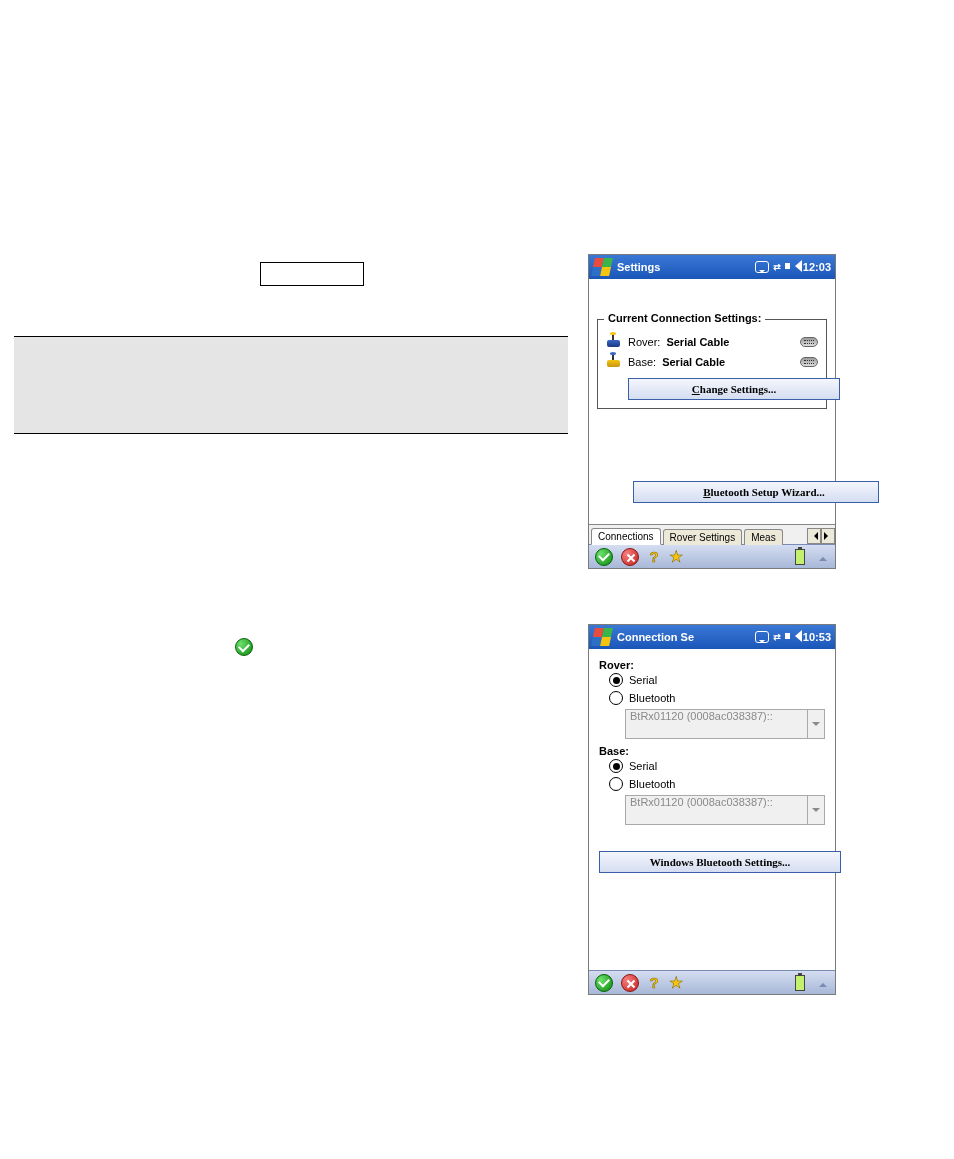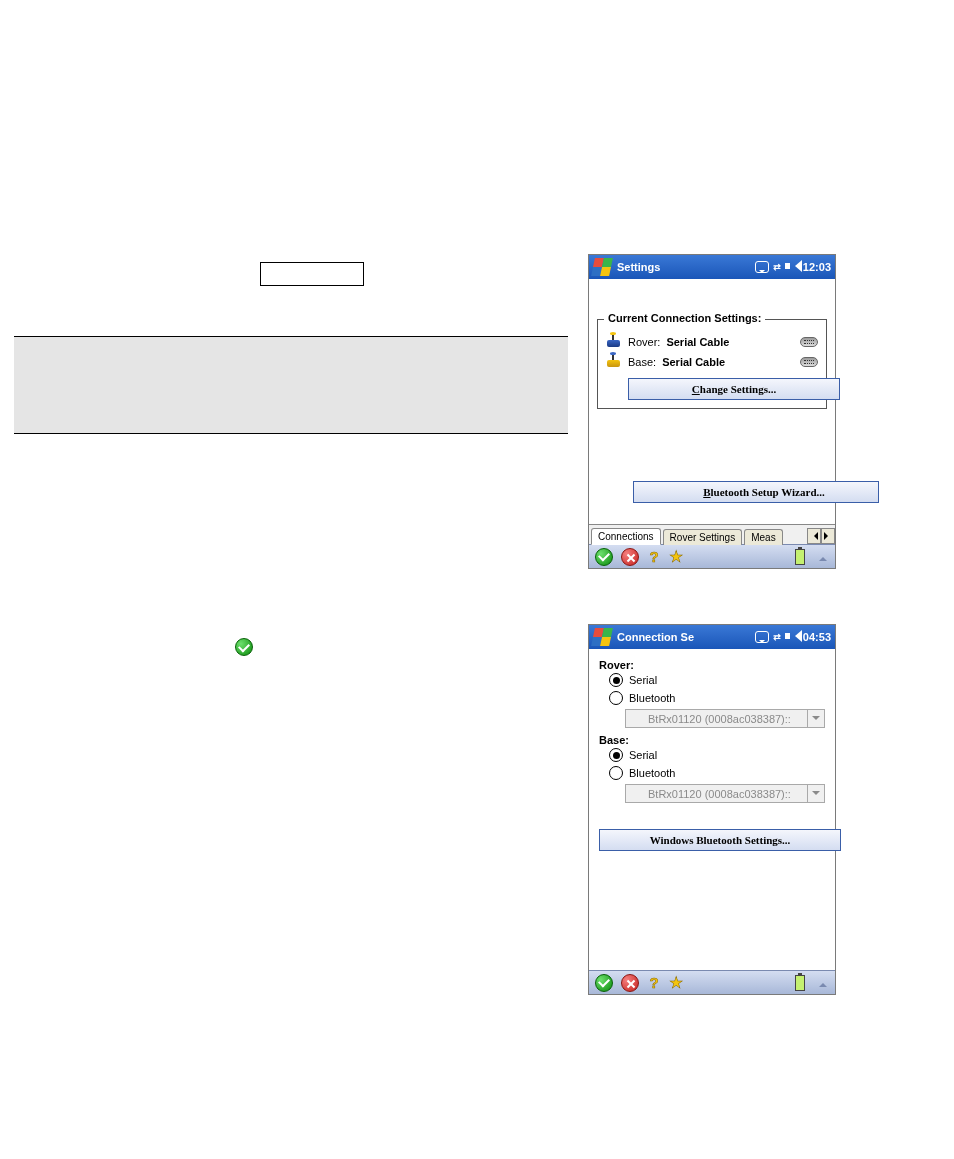--- a/index.html
+++ b/index.html
@@ -261,27 +261,27 @@
     }
     .radio {
       width: 14px; height: 14px; border-radius: 50%; border: 1.5px solid #000;
       display:flex; align-items:center; justify-content:center; background:#fff;
     }
     .radio.selected::after {
       content:""; width:7px; height:7px; border-radius:50%; background:#000;
     }
     .combo {
       margin: 2px 0 6px 26px;
-      width: 200px; height: 19px;
+      width: 200px; height: 30px;
       border: 1px solid #a9a9a9;
       background: #f0f0f0;
-      display: flex; align-items: center;
+      display: flex; 
       color: #8a8a8a;
       font-size: 11px;
-      padding-left: 22px;
+      padding-left: 4px;
       position: relative;
     }
     .combo .dd {
       position:absolute; right:0; top:0; width:17px; height:100%;
       border-left:1px solid #a9a9a9;
       display:flex;align-items:center;justify-content:center;
     }
     .combo .dd .tri {
       width:0;height:0;border:4px solid transparent;border-top-color:#8a8a8a;
       margin-top:3px;
@@ -381,21 +381,21 @@
         <span></span>
         <span></span>
     </div>
     <div class="title-text">Connection Se</div>
     <div class="title-icons">
       <span class="bubble-icon"></span>
       <span class="arrows-icon">
           <span>⇄</span>
         </span>
       <span class="speaker-icon"></span>
-      <span class="clock">04:53</span>
+      <span class="clock">10:53</span>
     </div>
   </div>
   <div class="conn-client">
     <div class="group-label">Rover:</div>
     <div class="radio-row">
       <span class="radio selected"></span>
       <span>Serial</span>
     </div>
     <div class="radio-row">
       <span class="radio"></span>

